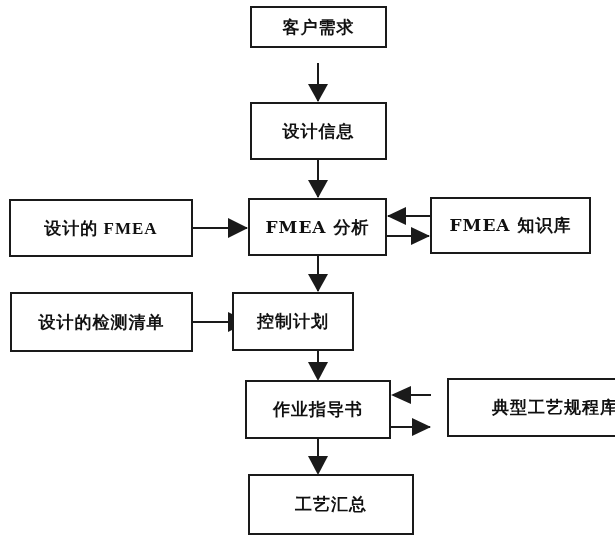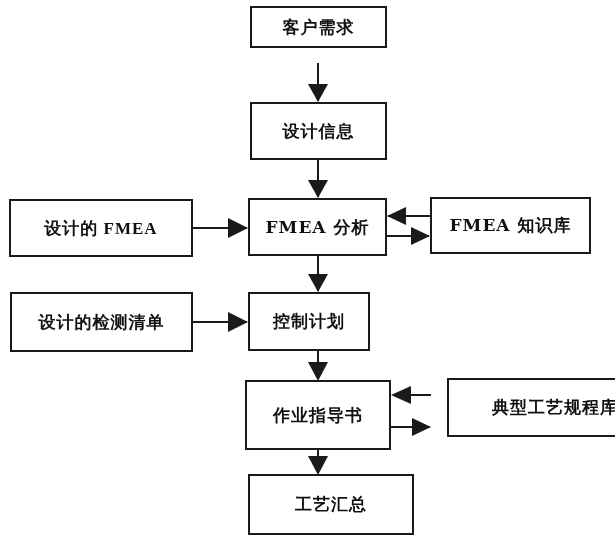--- a/index.html
+++ b/index.html
@@ -33,23 +33,23 @@
       font-size: 17px;
       font-weight: bold;
       letter-spacing: 1px;
       white-space: nowrap;
     }
     #n-customer   { left: 250px; top: 6px;   width: 137px; height: 42px; }
     #n-design     { left: 250px; top: 102px; width: 137px; height: 58px; }
     #n-fmea       { left: 248px; top: 198px; width: 139px; height: 58px; }
     #n-dfmea      { left: 9px;   top: 199px; width: 184px; height: 58px; font-family: Liberation Serif, serif; }
     #n-fmeakb     { left: 430px; top: 197px; width: 161px; height: 57px; }
-    #n-control    { left: 248px; top: 292px; width: 122px; height: 59px; }
+    #n-control    { left: 232px; top: 292px; width: 122px; height: 59px; }
     #n-checklist  { left: 10px;  top: 292px; width: 183px; height: 60px; }
-    #n-workinst   { left: 245px; top: 380px; width: 146px; height: 70px; text-align: right; }
+    #n-workinst   { left: 245px; top: 380px; width: 146px; height: 59px; text-align: right; }
     #n-proclib    { left: 447px; top: 378px; width: 216px; height: 59px; }
     #n-summary    { left: 248px; top: 474px; width: 166px; height: 61px; }
   </style>
 </head>
 <body>
 
 <div id="diagram">
   <svg id="edges-svg" width="615" height="538" style="position:absolute;left:0;top:0;">
     <defs>
       <marker id="arrowhead" markerWidth="10" markerHeight="10" refX="9" refY="5" orient="auto" markerUnits="userSpaceOnUse" viewBox="0 0 10 10">

